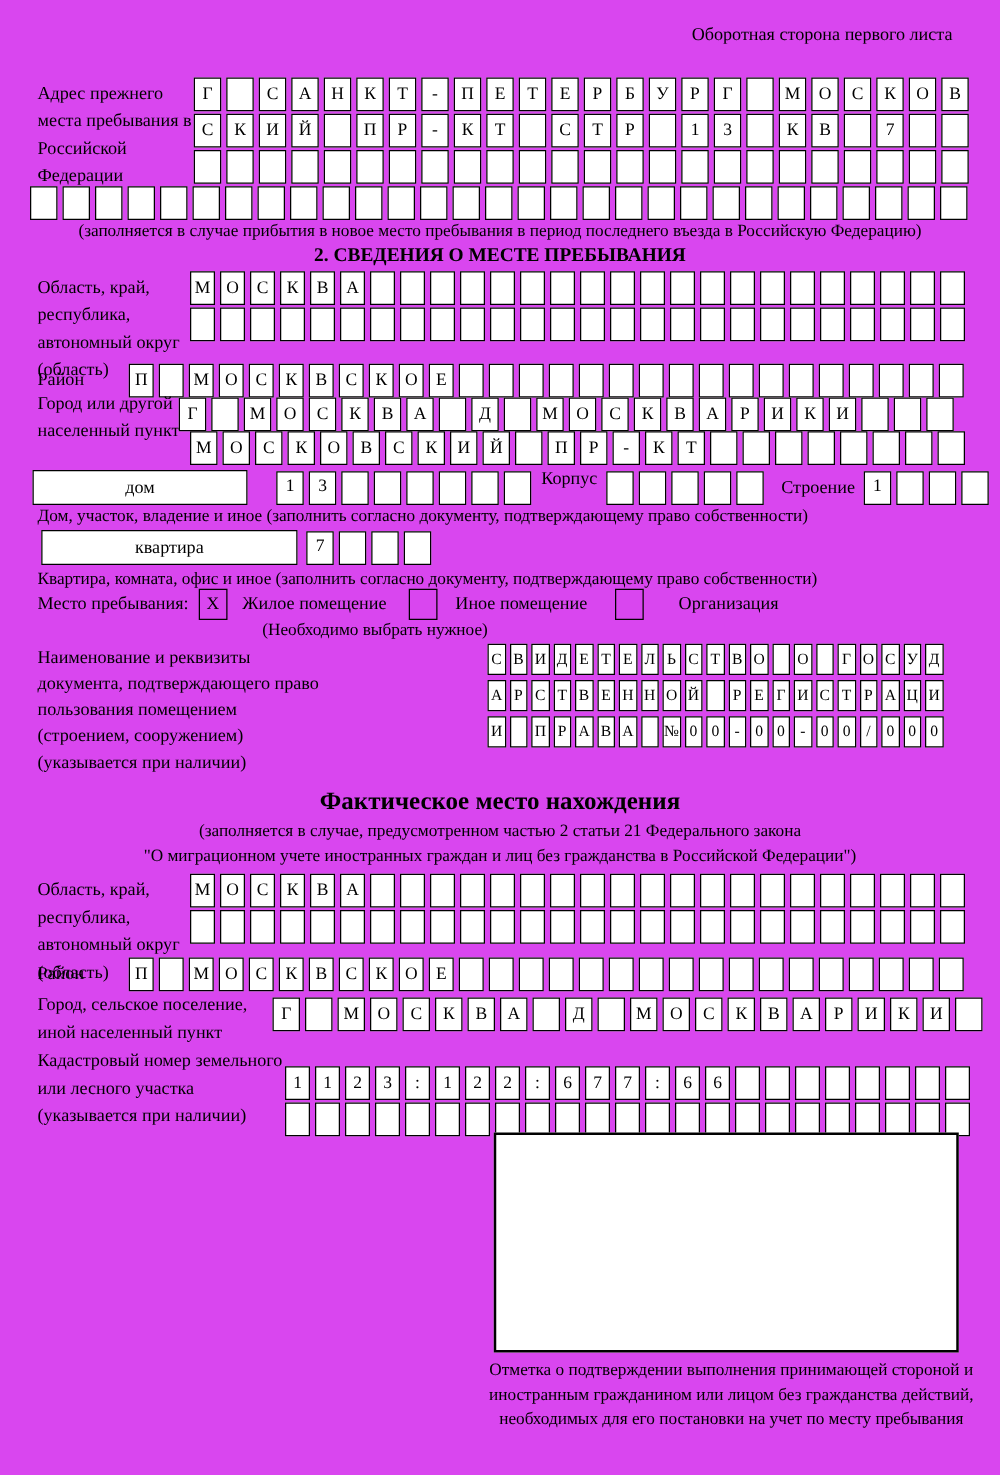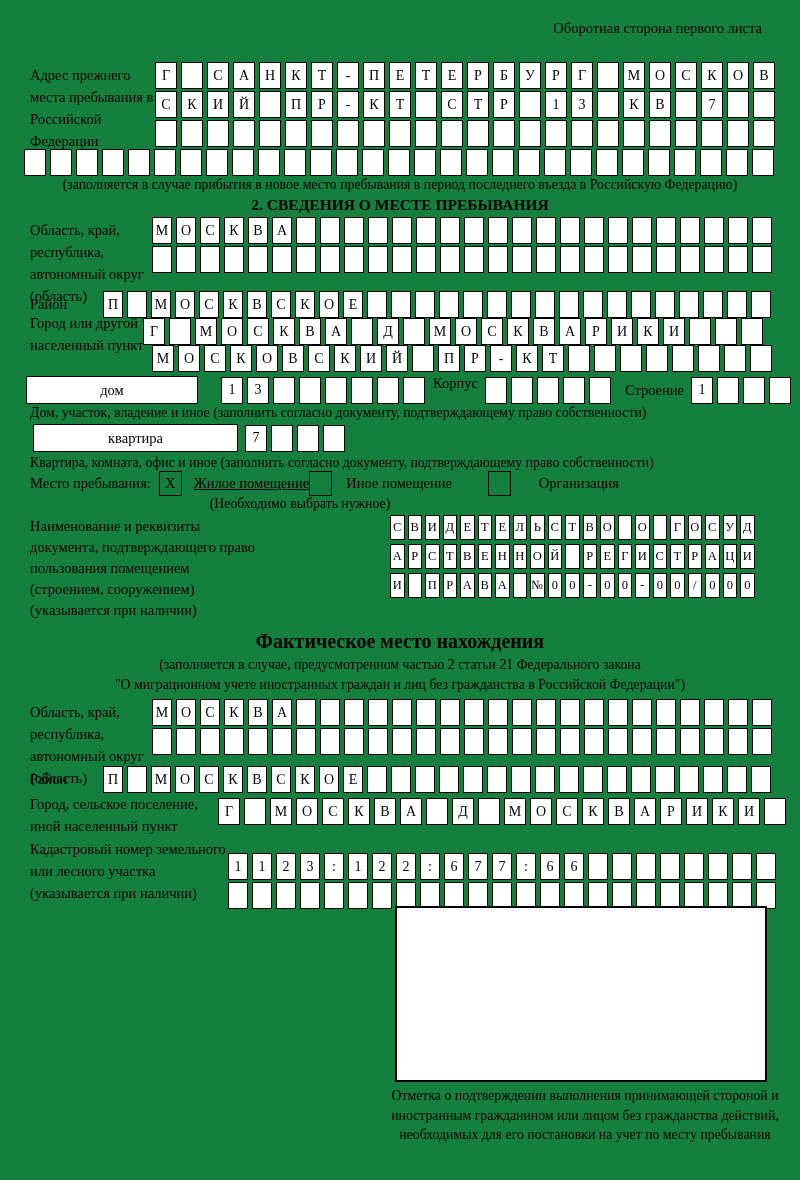--- a/index.html
+++ b/index.html
@@ -1,16 +1,16 @@
 <!DOCTYPE html>
 <html><head>
 <meta charset="utf-8">
 <style>
   html,body{margin:0;padding:0;background:#fff;}
-  #page{position:relative;width:800px;height:1180px;background:#15803d;overflow:hidden;
+  #page{position:relative;width:800px;height:1180px;background:#d946ef;overflow:hidden;
         font-family:"Liberation Serif","DejaVu Serif",serif;color:#000;}
   .lbl{position:absolute;font-size:14.5px;line-height:22px;}
   .cap{position:absolute;font-size:13.8px;}
   .ttl{position:absolute;left:0;right:0;text-align:center;font-weight:bold;font-size:15.5px;}
   .cellrow{position:absolute;display:flex;}
   .cbox{box-sizing:border-box;flex:none;width:22px;height:27px;border:1.7px solid #000;
         margin-right:4px;display:flex;align-items:center;justify-content:center;
         font-size:14px;background:#fff;}
   .c24 .cbox{width:20px;}
   .sm .cbox{width:14.5px;height:25px;margin-right:3px;font-size:12.5px;border-width:1.5px;}
@@ -327,23 +327,23 @@
         <span class="cbox"></span>
         <span class="cbox"></span>
         <span class="cbox"></span>
       </div>
   </div>
   <div class="cap" style="left:30px;top:455px;">Квартира, комната, офис и иное (заполнить согласно документу, подтверждающему право собственности)</div>
 
   <div class="comp" style="left:30px;top:471px;">
     <span class="optlbl">Место пребывания:</span>
     <span class="chk" style="margin-left:8px;margin-right:12px;">X</span>
-    <span class="optlbl" style="margin-right:0;text-decoration:underline;">Жилое помещение</span>
+    <span class="optlbl" style="margin-right:18px;">Жилое помещение</span>
     <span class="chk" style="margin-right:14px;"></span>
-    <span class="optlbl" style="margin-right:36px;">Иное помещение</span>
+    <span class="optlbl" style="margin-right:22px;">Иное помещение</span>
     <span class="chk" style="margin-right:28px;"></span>
     <span class="optlbl">Организация</span>
   </div>
   <div class="cap" style="left:160px;top:496px;width:280px;text-align:center;">(Необходимо выбрать нужное)</div>
 
   <div class="lbl" style="left:30px;top:516px;width:228px;line-height:21px;">Наименование и реквизиты документа, подтверждающего право пользования помещением (строением, сооружением) (указывается при наличии)</div>
   <div class="cellrow sm" style="left:390px;top:515px;">
       <span class="cbox">С</span>
       <span class="cbox">В</span>
       <span class="cbox">И</span>

